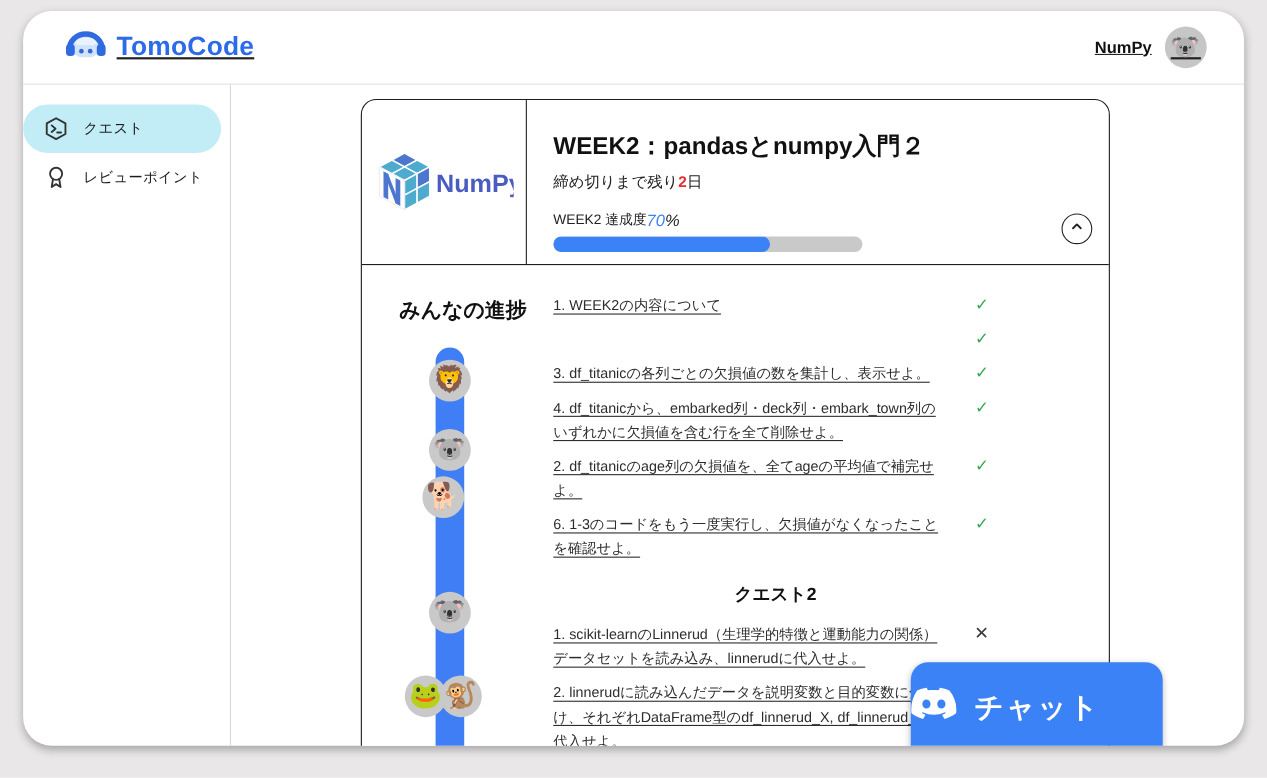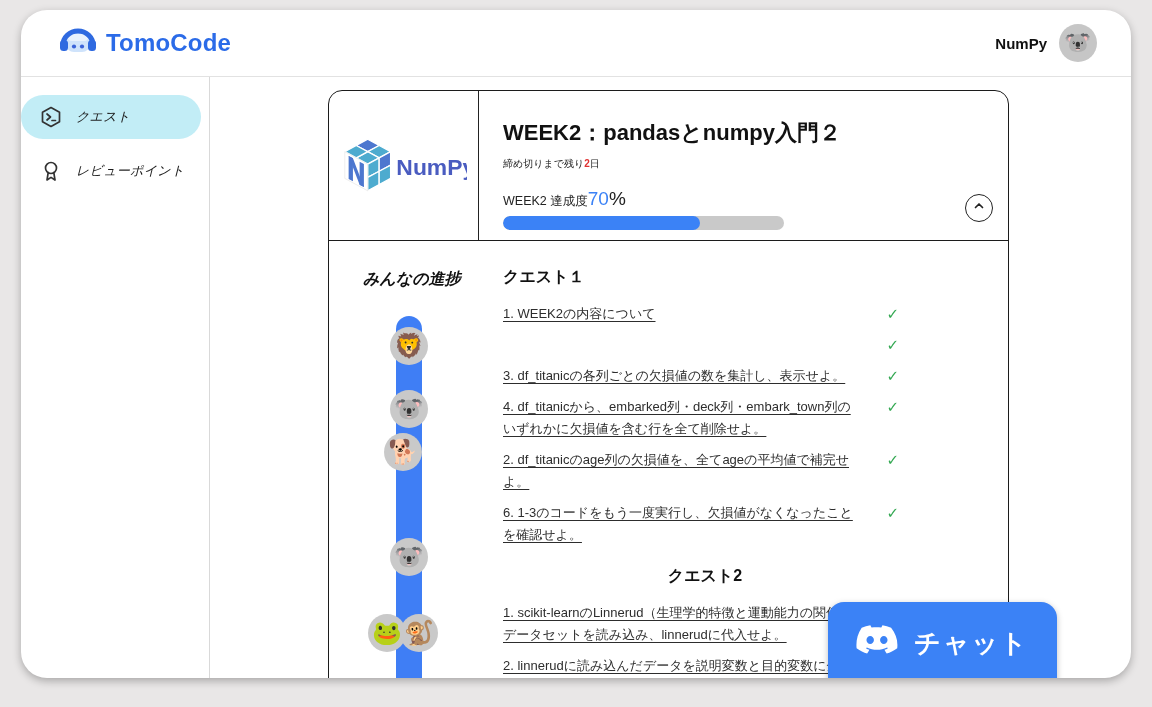--- a/index.html
+++ b/index.html
@@ -13,76 +13,76 @@
   }
   .window {
     position:absolute; left:21px; top:10px; width:1110px; height:668px;
     background:#fff; border-radius:26px;
     box-shadow:0 3px 8px rgba(0,0,0,.28);
     overflow:hidden;
   }
   
   .topbar {
     height:67px; display:flex; align-items:center;
-    padding:0 34px 0 38px; border-bottom:1px solid #e2e2e2;
+    padding:0 34px 0 38px; border-bottom:1px solid #e2e2e2;text-decoration:underline;
   }
   .brand { display:flex; align-items:center; gap:9px; }
   .brand-text { font-size:24px; font-weight:800; color:#2b6be8; letter-spacing:.2px; }
   .top-right { margin-left:auto; display:flex; align-items:center; gap:12px; }
   .user-name { font-size:15px; font-weight:700; color:#111; }
   .avatar-circle {
     width:38px; height:38px; border-radius:50%; background:#c6c6c6;
     display:flex; align-items:center; justify-content:center; font-size:22px; line-height:1;
   }
   
   .sidebar {
     position:absolute; left:0; top:67px; bottom:0; width:189px;
     border-right:1px solid #d9d9d9; padding-top:18px;
   }
   .side-item {
     display:flex; align-items:center; gap:13px;
-    height:44px; padding-left:18px; margin-bottom:10px; cursor:pointer;font-style:italic;
+    height:44px; padding-left:18px; margin-bottom:0; cursor:pointer;
   }
   .side-item.active {
     background:#c2edf6; border-radius:24px; width:calc(100% - 8px); margin-left:0px;
   }
   .side-item + .side-item { margin-top:0px; }
   .side-ic { width:24px; height:24px; display:flex; align-items:center; justify-content:center; }
   .side-label { font-size:13px; color:#1c1c1c; letter-spacing:.3px; }
   
   .card {
     position:absolute; left:307px; top:80px; width:681px; height:640px;
     border:1.6px solid #1c1c1c; border-radius:14px; background:#fff;
   }
   .card-header { height:150px; display:flex; border-bottom:1.6px solid #1c1c1c; }
   .logo-cell {
     width:150px; border-right:1.3px solid #222;
     display:flex; align-items:center; justify-content:center;
   }
   .header-main { flex:1; padding:27px 28px 0 24px; position:relative; }
   .course-title { font-size:22px; font-weight:800; color:#111; }
-  .deadline { font-size:10px; color:#222; margin-top:9px; }
+  .deadline { font-size:14px; color:#222; margin-top:9px; }
   .deadline .red { color:#e03030; font-weight:700; }
   .progress-block { margin-top:17px; width:281px; }
   .progress-labels { display:flex; align-items:flex-end; padding-right:13px; }
   .progress-caption { font-size:12.5px; color:#222; }
-  .progress-pct { font-size:19px; }
+  .progress-pct { font-size:15px;font-style:italic; }
   .progress-pct .num { color:#3b82f6; }
   .progress-track {
     margin-top:6px; height:14px; border-radius:8px; background:#c9c9c9; overflow:hidden;
   }
   .progress-fill { height:100%; border-radius:8px; background:#3b82f6; }
   .collapse-btn {
     position:absolute; right:15px; top:103px; width:28px; height:28px;
     border-radius:50%; border:1.6px solid #222; background:#fff;
     display:flex; align-items:center; justify-content:center; cursor:pointer;
   }
   
   .progress-heading {
-    position:absolute; left:34px; top:178px; font-size:16px; font-weight:800; color:#111;font-style:italic;
+    position:absolute; left:34px; top:178px; font-size:19px; font-weight:800; color:#111;
   }
   .timeline-bar {
     position:absolute; left:67px; top:225px; width:26px; height:430px;
     background:#3f7ef5; border-radius:13px 13px 0 0;
   }
   .tl-avatar {
     position:absolute; width:38px; height:38px; border-radius:50%;
     background:#c9c9c9; display:flex; align-items:center; justify-content:center;
     font-size:24px; line-height:1; z-index:2;
   }
@@ -96,21 +96,21 @@
     font-size:13px; line-height:22px; color:#2d2d2d;
     text-decoration:underline; text-underline-offset:3px; cursor:pointer;
   }
   .quest-mark { flex:1; text-align:right; padding-right:8px; font-size:15px; line-height:22px; }
   .quest-mark.done { color:#33a852; font-weight:700; }
   .quest-mark.failed { color:#3a3a3a; font-weight:400; font-size:16px; }
   
   .chat-btn {
     position:absolute; left:807px; top:592px; width:229px; height:96px;
     background:#3b82f6; border-radius:16px; z-index:5;
-    display:flex; align-items:center; justify-content:center; gap:16px;
+    display:flex; align-items:center; justify-content:flex-start; gap:16px;
     padding-bottom:14px;
     cursor:pointer; box-shadow:0 2px 6px rgba(0,0,0,.25);
   }
   .chat-label { color:#fff; font-size:26px; font-weight:800; letter-spacing:2px; }
 </style>
 </head>
 <body>
 
 <div class="window">
 
@@ -204,21 +204,20 @@
               </svg>
           </span>
         </div>
       </div>
     </div>
 
     <div class="progress-heading">みんなの進捗</div>
     <div class="timeline-bar"></div>
 
     <div class="quest-sections">
-        <div class="quest-heading">クエスト１</div>
         <div class="quest-row">
           <a class="quest-link">1. WEEK2の内容について</a>
           <span class="quest-mark done">✓</span>
         </div>
         <div class="quest-row">
           <span class="quest-mark done">✓</span>
         </div>
         <div class="quest-row">
           <a class="quest-link">3. df_titanicの各列ごとの欠損値の数を集計し、表示せよ。</a>
           <span class="quest-mark done">✓</span>

